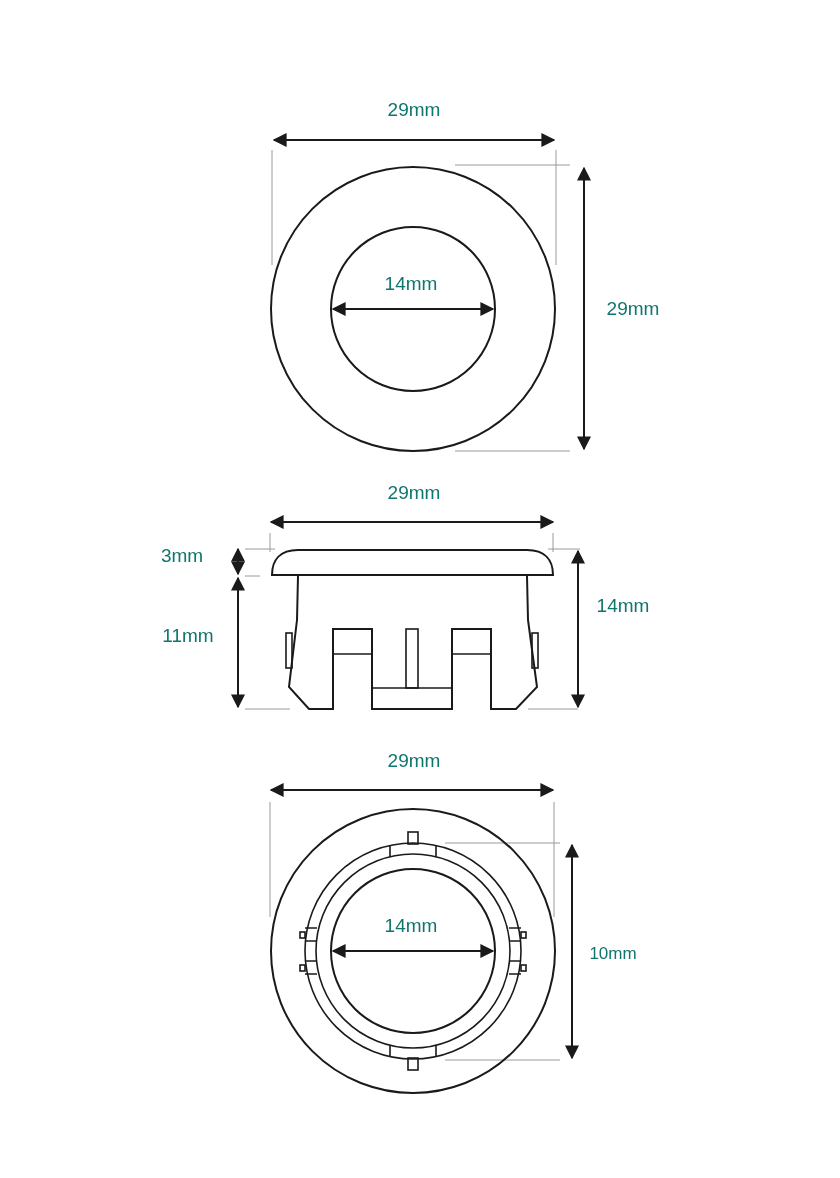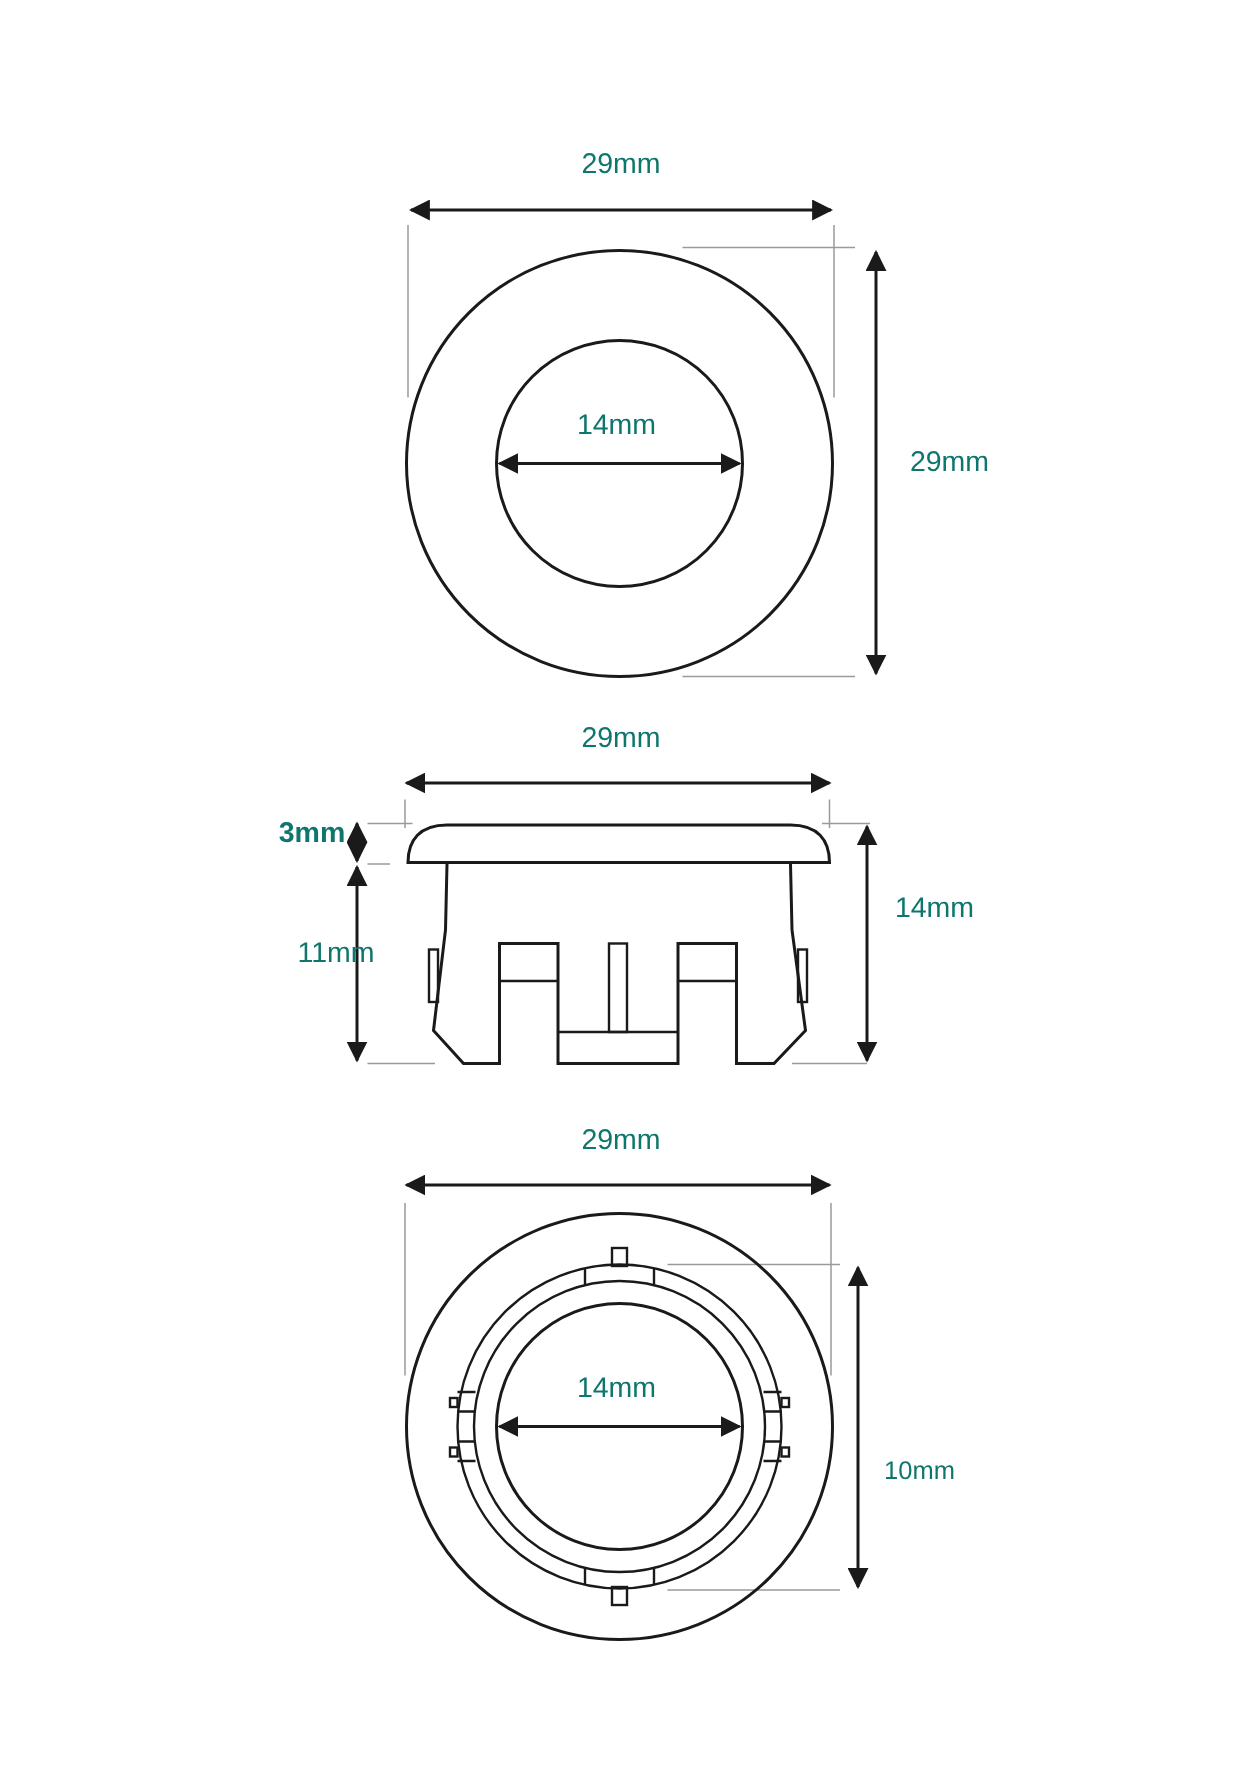--- a/index.html
+++ b/index.html
@@ -85,19 +85,19 @@
     <line class="dim" x1="333" y1="951" x2="493" y2="951" marker-start="url(#ah)" marker-end="url(#ah)"></line>
     <line class="dim" x1="572" y1="845" x2="572" y2="1058" marker-start="url(#ah)" marker-end="url(#ah)"></line>
   </g>
 </svg>
 
 <div class="label" style="left:414px; top:110px;">29mm</div>
 <div class="label" style="left:633px; top:309px;">29mm</div>
 <div class="label" style="left:411px; top:284px;">14mm</div>
 
 <div class="label" style="left:414px; top:493px;">29mm</div>
-<div class="label" style="left:208px; top:556px;font-weight:bold;">3mm</div>
-<div class="label" style="left:188px; top:636px;margin-left:36px;">11mm</div>
+<div class="label" style="left:182px; top:556px;">3mm</div>
+<div class="label" style="left:188px; top:636px;">11mm</div>
 <div class="label" style="left:623px; top:606px;">14mm</div>
 
 <div class="label" style="left:414px; top:761px;">29mm</div>
 <div class="label" style="left:411px; top:926px;">14mm</div>
-<div class="label small" style="left:613px; top:981px;">10mm</div>
+<div class="label small" style="left:613px; top:954px;">10mm</div>
 
 </body></html>

